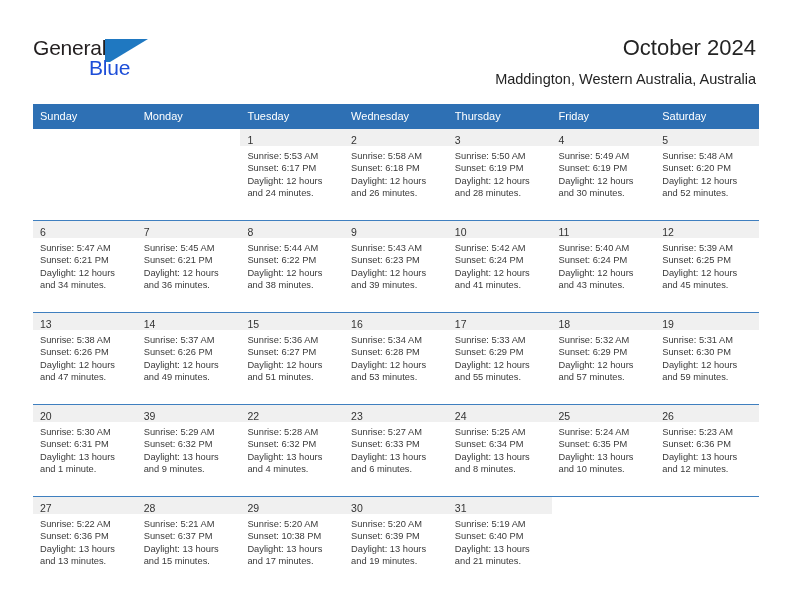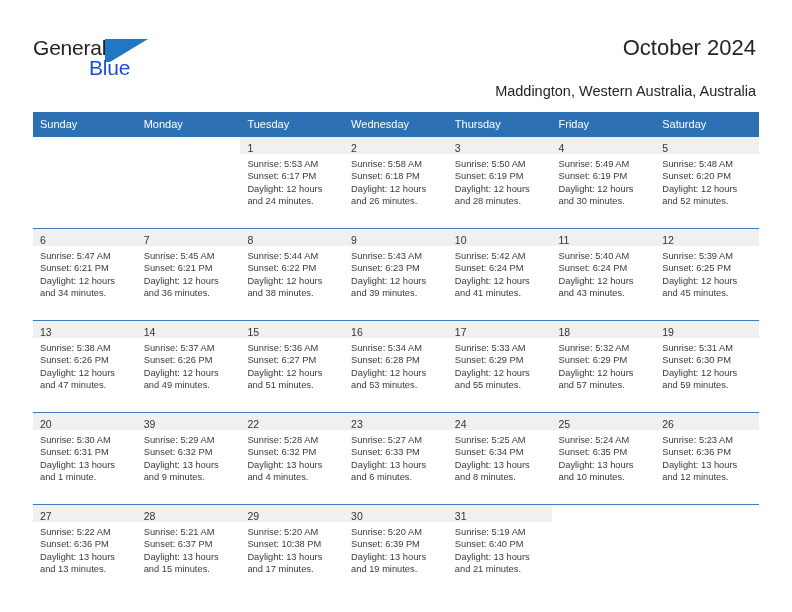--- a/index.html
+++ b/index.html
@@ -81,29 +81,29 @@
     font-size: 22px;
     color: #242424;
     line-height: 32px;
     font-weight: normal;
     font-family: "Liberation Sans", sans-serif;
   }
   .cal-subtitle {
     font-size: 14.5px;
     color: #242424;
     line-height: 20px;
-    margin-top: 17px;
+    margin-top: 5px;
     font-family: "Liberation Sans", sans-serif;
   }
 
   
   .calendar {
     position: absolute;
     left: 33px;
-    top: 112px;
+    top: 104px;
     width: 726px;
     border-collapse: collapse;
     table-layout: fixed;
   }
   .calendar th {
     background: #2e70b4;
     color: #ffffff;
     font-size: 11px;
     font-weight: normal;
     text-align: left;

